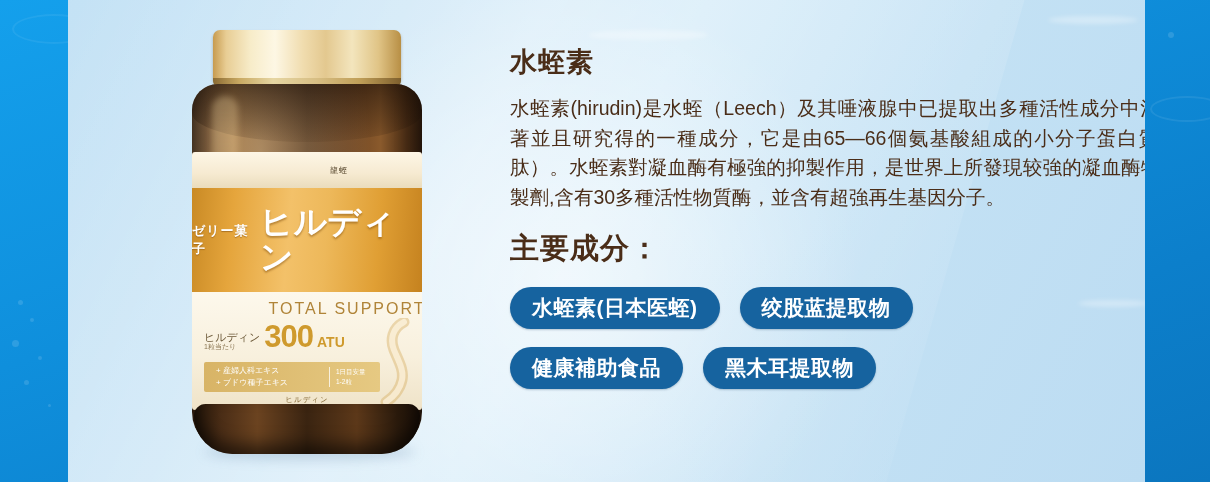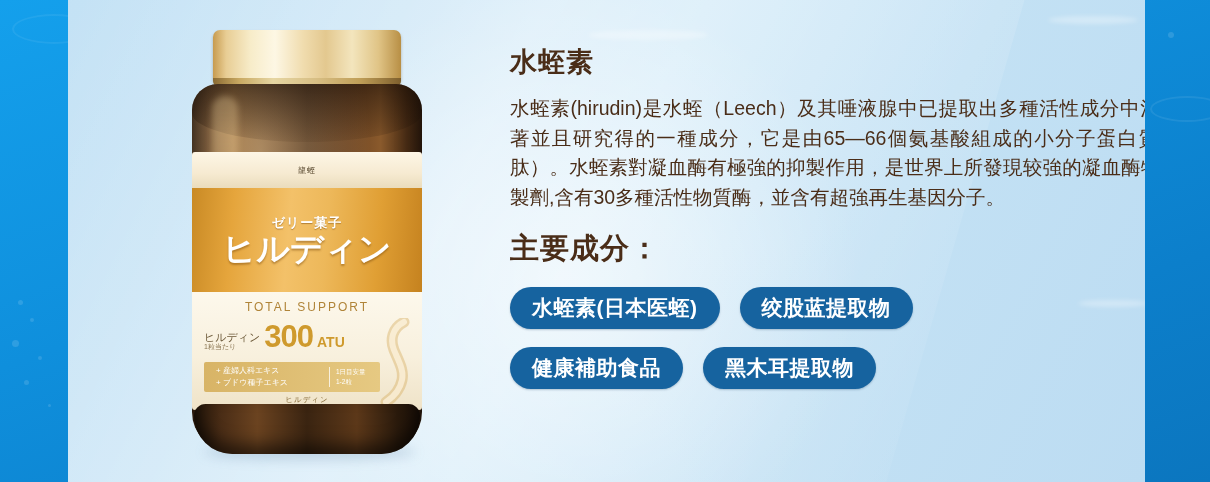--- a/index.html
+++ b/index.html
@@ -58,39 +58,39 @@
   .glass-hi{
     position:absolute;left:36px;top:84px;width:26px;height:300px;border-radius:18px;
     background:linear-gradient(180deg,rgba(255,226,170,.30),rgba(255,226,170,.04));filter:blur(3px);
   }
 
   
   .label{position:absolute;left:16px;top:140px;width:230px;height:258px;overflow:hidden;border-radius:3px;}
   .lbl-top{
     height:36px;width:100%;
     background:linear-gradient(180deg,#fdf6e6 0%,#f6ead1 60%,#eadcbc 100%);
-    display:flex;align-items:center;justify-content:center;
+    display:flex;align-items:center;justify-content:center;padding-left:32px;
   }
   .lbl-top span{font-size:8px;color:#4a3a20;letter-spacing:1px;}
   .lbl-band{
     height:104px;width:100%;
     background:linear-gradient(95deg,#c98a25 0%,#e5a53c 18%,#f3c169 42%,#eeb busy 0%,#edb85a 58%,#e09f34 80%,#c5821f 100%);
     background:linear-gradient(95deg,#c98a25 0%,#e5a53c 18%,#f3c169 42%,#edb85a 58%,#e09f34 80%,#c5821f 100%);
-    display:flex;flex-direction:column;align-items:center;justify-content:center;color:#fff;
+    display:flex;flex-direction:row;align-items:center;justify-content:center;color:#fff;
   }
   .lbl-sub{font-size:13px;font-weight:bold;letter-spacing:1px;text-shadow:0 1px 1px rgba(120,70,10,.5);}
   .lbl-main{font-size:33px;font-weight:bold;letter-spacing:0px;line-height:1.05;text-shadow:0 2px 2px rgba(120,70,10,.45);}
   .lbl-white{
     height:118px;width:100%;
     background:linear-gradient(180deg,#fdf8ec 0%,#f8f0dd 55%,#efe3c8 100%);
     position:relative;
   }
   .lbl-total{
     position:absolute;top:8px;left:0;width:100%;text-align:center;
-    font-size:12px;letter-spacing:2px;color:#b08438;
+    font-size:16px;letter-spacing:2px;color:#b08438;padding-left:40px;
   }
   .lbl-dose{
     position:absolute;top:32px;left:12px;display:flex;align-items:flex-end;gap:4px;
   }
   .dose-jp{font-size:11px;color:#6d5a3a;line-height:1.1;}
   .dose-jp small{display:block;font-size:7px;color:#8a7551;}
   .dose-num{font-size:31px;font-weight:bold;color:#cf9a2d;line-height:.85;letter-spacing:-1px;}
   .dose-unit{font-size:14px;font-weight:bold;color:#cf9a2d;}
   .lbl-extra{
     position:absolute;top:70px;left:12px;width:176px;height:30px;

